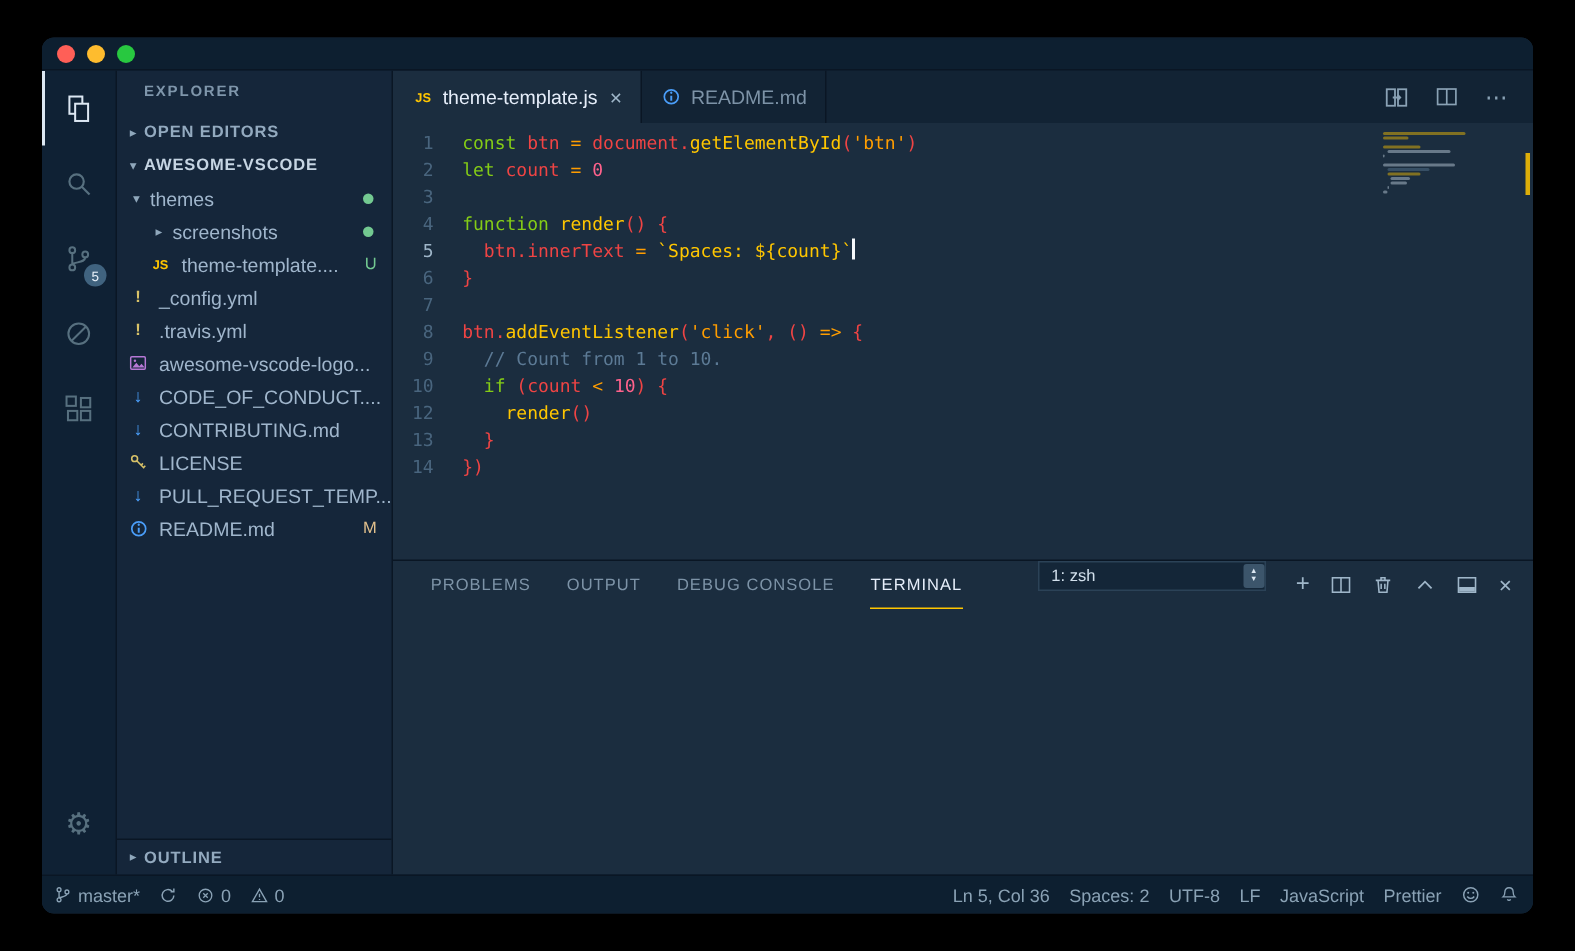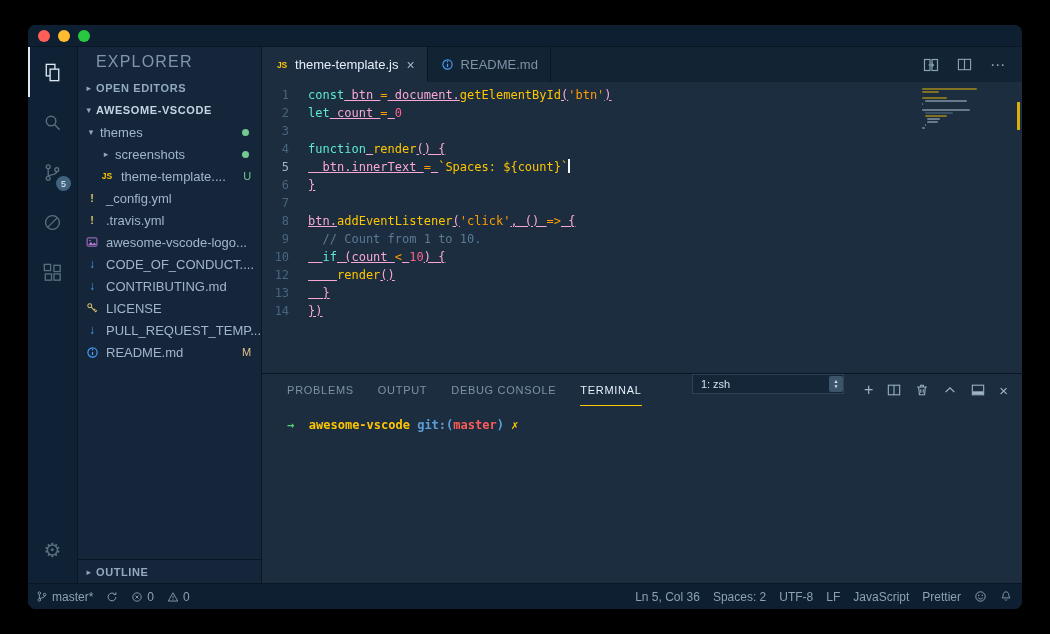--- a/index.html
+++ b/index.html
@@ -24,21 +24,21 @@
   .ab-item { position:relative; width:49px; height:50px; display:flex; align-items:center; justify-content:center; color:#57707f; cursor:pointer; }
   .ab-item.active { color:#dce7f2; box-shadow:inset 2px 0 0 #dce7f2; }
   .ab-item svg { display:block; }
   .badge { position:absolute; right:6px; bottom:6px; min-width:15px; height:15px; padding:0 2px; border-radius:8px;
     background:#40637f; color:#eaf3fb; font-size:9px; display:flex; align-items:center; justify-content:center; }
   .gear { font-size:20px; line-height:1; }
   .ab-bottom { padding-bottom:8px; }
 
   
   .sidebar { flex:0 0 183px; background:#15263a; display:flex; flex-direction:column; border-right:1px solid #0a1624; min-height:0; }
-  .sb-title { flex:0 0 30px; line-height:30px; padding-left:18px; font-size:16px; letter-spacing:1.2px; color:#7f96ab; }
+  .sb-title { flex:0 0 30px; line-height:30px; padding-left:18px; font-size:10px; letter-spacing:1.2px; color:#7f96ab;font-weight:bold; }
   .sb-section { flex:0 0 22px; display:flex; align-items:center; font-size:11px; font-weight:bold; letter-spacing:.6px; color:#93aabf; padding-left:4px; cursor:pointer; }
   .sb-section.root { color:#c6d5e3; }
   .sb-section.outline { margin-top:auto; border-top:1px solid #0a1624; flex:0 0 24px; }
   .arrow { width:14px; text-align:center; font-size:9px; color:#8fa7bb; flex:0 0 14px; }
   .tree { overflow:hidden; }
   .trow { height:22px; display:flex; align-items:center; position:relative; font-size:13px; color:#a0b6cc; cursor:pointer; }
   .tlabel { margin-left:2px; white-space:nowrap; }
   .fi { width:16px; flex:0 0 16px; margin-right:4px; text-align:center; display:inline-flex; align-items:center; justify-content:center; }
   .fi-js { color:#ffc600; font-size:8.5px; font-weight:bold; letter-spacing:0; }
   .fi-yaml { color:#d8c268; font-size:11px; font-weight:bold; }
@@ -59,23 +59,23 @@
   .ta { display:inline-flex; align-items:center; cursor:pointer; }
   .ta.more { font-size:15px; letter-spacing:1px; }
 
   
   .editor-body { flex:1; position:relative; padding-top:4px; min-height:0; overflow:hidden;
     font-family:"DejaVu Sans Mono","Liberation Mono",monospace; font-size:12px; line-height:18px; }
   .cline { display:flex; height:18px; }
   .lnum { flex:0 0 46px; text-align:right; padding-right:19px; color:#49657e; }
   .lnum.active { color:#9fb6c9; }
   .lcode { white-space:pre; }
-  .tk-kw { color:#5eead4; } .tk-op { color:#ff9d00; } .tk-fn { color:#ffc600; }
+  .tk-kw { color:#84cc16; } .tk-op { color:#ff9d00; } .tk-fn { color:#ffc600; }
   .tk-str { color:#ff9d00; } .tk-tstr { color:#ffc600; } .tk-num { color:#ff628c; }
-  .tk-cm { color:#5c7a95; } .tk-pl { color:#f9a8d4;text-decoration:underline; }
+  .tk-cm { color:#5c7a95; } .tk-pl { color:#ef4444; }
   .cursor { display:inline-block; width:1.5px; height:14px; background:#f5f8fb; vertical-align:-2px; animation:blink 1s steps(2,start) infinite; }
   @keyframes blink { 50% { opacity:0; } }
   .minimap { position:absolute; top:6px; right:30px; width:70px; display:flex; flex-direction:column; }
   .mm-bar { height:2px; margin-bottom:1px; border-radius:1px; opacity:.45; }
   .ruler-mark { position:absolute; top:20px; right:2px; width:3px; height:28px; background:#ffc600; opacity:.85; }
 
   
   .panel { flex:0 0 210px; display:flex; flex-direction:column; border-top:1px solid #0a1624; background:#1b2d3f; }
   .panel-header { flex:0 0 32px; display:flex; align-items:stretch; justify-content:space-between; padding:0 14px 0 25px; }
   .ptabs { display:flex; gap:24px; }
@@ -398,23 +398,20 @@
               </span>
             <span class="pi">
                 <svg width="14" height="14" viewBox="0 0 16 16" fill="none" stroke="currentColor" stroke-width="1.2">
                   <rect x="1.5" y="2.5" width="13" height="11"></rect>
                   <path d="M2 9.5h12v3.5H2z" fill="currentColor" stroke="none"></path>
                 </svg>
               </span>
             <span class="pi close">×</span>
           </div>
         </div>
-        <div class="terminal">
-          <div id="term-line"><span class="t-arrow">→</span><span class="t-pl">  </span><span class="t-dir">awesome-vscode</span><span class="t-pl"> </span><span class="t-git">git:(</span><span class="t-branch">master</span><span class="t-git">)</span><span class="t-pl"> </span><span class="t-x">✗</span></div>
-        </div>
       </div>
     </div>
   </div>
 
   <div class="statusbar">
     <div class="sb-group" id="status-left">
         <span class="sb-item">
           <span class="sb-ic">
             <svg width="12" height="13" viewBox="0 0 16 16" fill="none" stroke="currentColor" stroke-width="1.2">
               <circle cx="4.5" cy="3.5" r="1.7"></circle>

